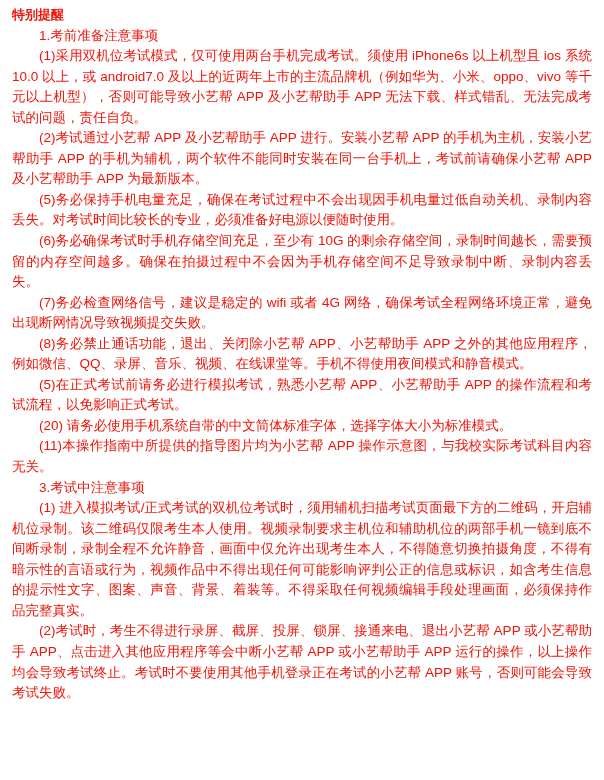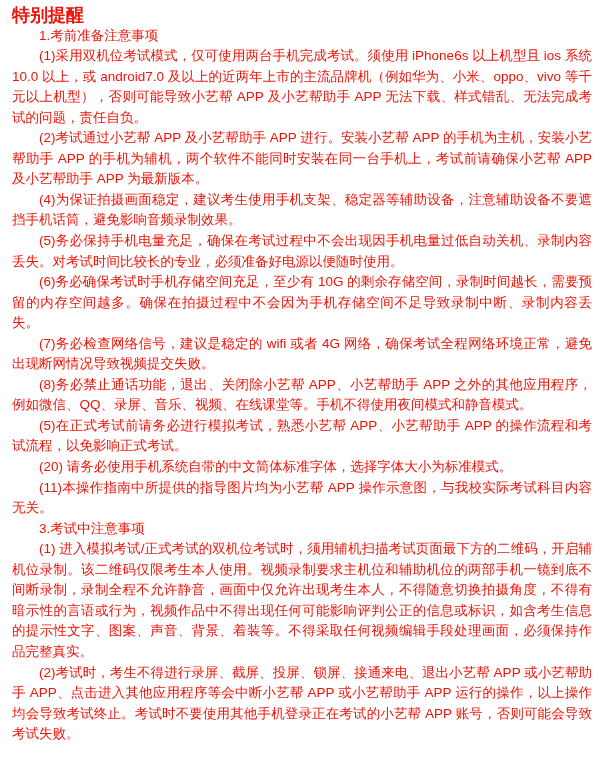--- a/index.html
+++ b/index.html
@@ -21,33 +21,32 @@
   }
   .page p {
     margin: 0;
     padding: 0;
     text-indent: 2em;
     word-break: break-word;
   }
   p.doc-title {
     font-weight: 700;
     text-indent: 0;
-    font-size: 18px;
+    font-size: 13px;
   }
 </style>
 </head>
 <body>
 
 <div class="page" style="color: rgb(238, 20, 9); background: rgb(255, 255, 255);">
   <p class="doc-title">特别提醒</p>
 
   <p class="section-heading">1.考前准备注意事项</p>
   <p class="item">(1)采用双机位考试模式，仅可使用两台手机完成考试。须使用 iPhone6s 以上机型且 ios 系统 10.0 以上，或 android7.0 及以上的近两年上市的主流品牌机（例如华为、小米、oppo、vivo 等千元以上机型），否则可能导致小艺帮 APP 及小艺帮助手 APP 无法下载、样式错乱、无法完成考试的问题，责任自负。</p>
   <p class="item">(2)考试通过小艺帮 APP 及小艺帮助手 APP 进行。安装小艺帮 APP 的手机为主机，安装小艺帮助手 APP 的手机为辅机，两个软件不能同时安装在同一台手机上，考试前请确保小艺帮 APP 及小艺帮助手 APP 为最新版本。</p>
-  <p class="item">(4)为保证拍摄画面稳定，建议考生使用手机支架、稳定器等辅助设备，注意辅助设备不要遮挡手机话筒，避免影响音频录制效果。</p>
   <p class="item">(5)务必保持手机电量充足，确保在考试过程中不会出现因手机电量过低自动关机、录制内容丢失。对考试时间比较长的专业，必须准备好电源以便随时使用。</p>
   <p class="item">(6)务必确保考试时手机存储空间充足，至少有 10G 的剩余存储空间，录制时间越长，需要预留的内存空间越多。确保在拍摄过程中不会因为手机存储空间不足导致录制中断、录制内容丢失。</p>
   <p class="item">(7)务必检查网络信号，建议是稳定的 wifi 或者 4G 网络，确保考试全程网络环境正常，避免出现断网情况导致视频提交失败。</p>
   <p class="item">(8)务必禁止通话功能，退出、关闭除小艺帮 APP、小艺帮助手 APP 之外的其他应用程序，例如微信、QQ、录屏、音乐、视频、在线课堂等。手机不得使用夜间模式和静音模式。</p>
   <p class="item">(5)在正式考试前请务必进行模拟考试，熟悉小艺帮 APP、小艺帮助手 APP 的操作流程和考试流程，以免影响正式考试。</p>
   <p class="item">(20) 请务必使用手机系统自带的中文简体标准字体，选择字体大小为标准模式。</p>
   <p class="item">(11)本操作指南中所提供的指导图片均为小艺帮 APP 操作示意图，与我校实际考试科目内容无关。</p>
 
   <p class="section-heading">3.考试中注意事项</p>
   <p class="item">(1) 进入模拟考试/正式考试的双机位考试时，须用辅机扫描考试页面最下方的二维码，开启辅机位录制。该二维码仅限考生本人使用。视频录制要求主机位和辅助机位的两部手机一镜到底不间断录制，录制全程不允许静音，画面中仅允许出现考生本人，不得随意切换拍摄角度，不得有暗示性的言语或行为，视频作品中不得出现任何可能影响评判公正的信息或标识，如含考生信息的提示性文字、图案、声音、背景、着装等。不得采取任何视频编辑手段处理画面，必须保持作品完整真实。</p>

